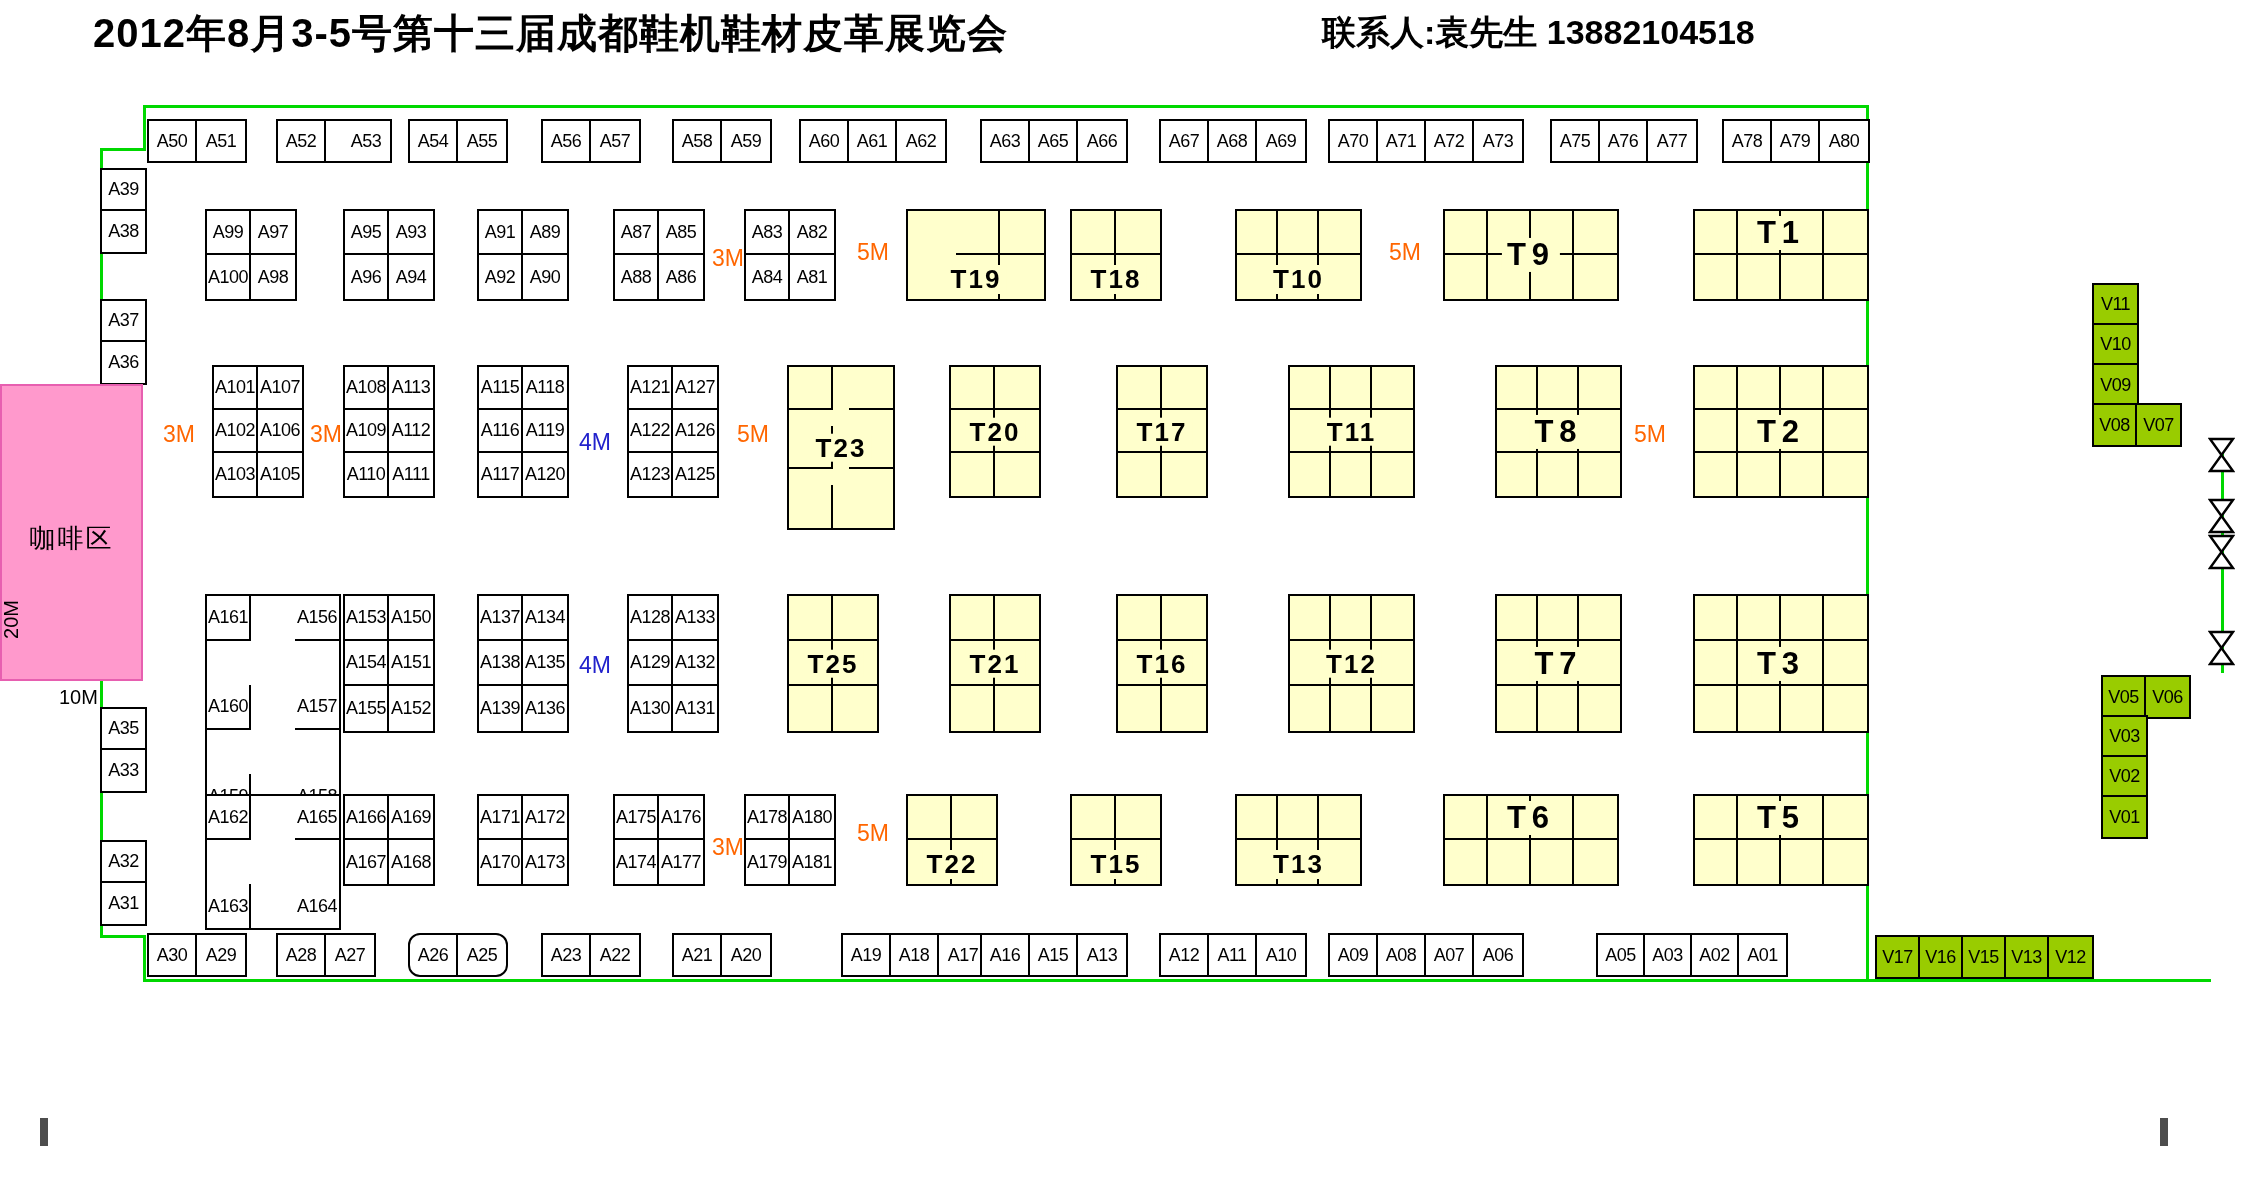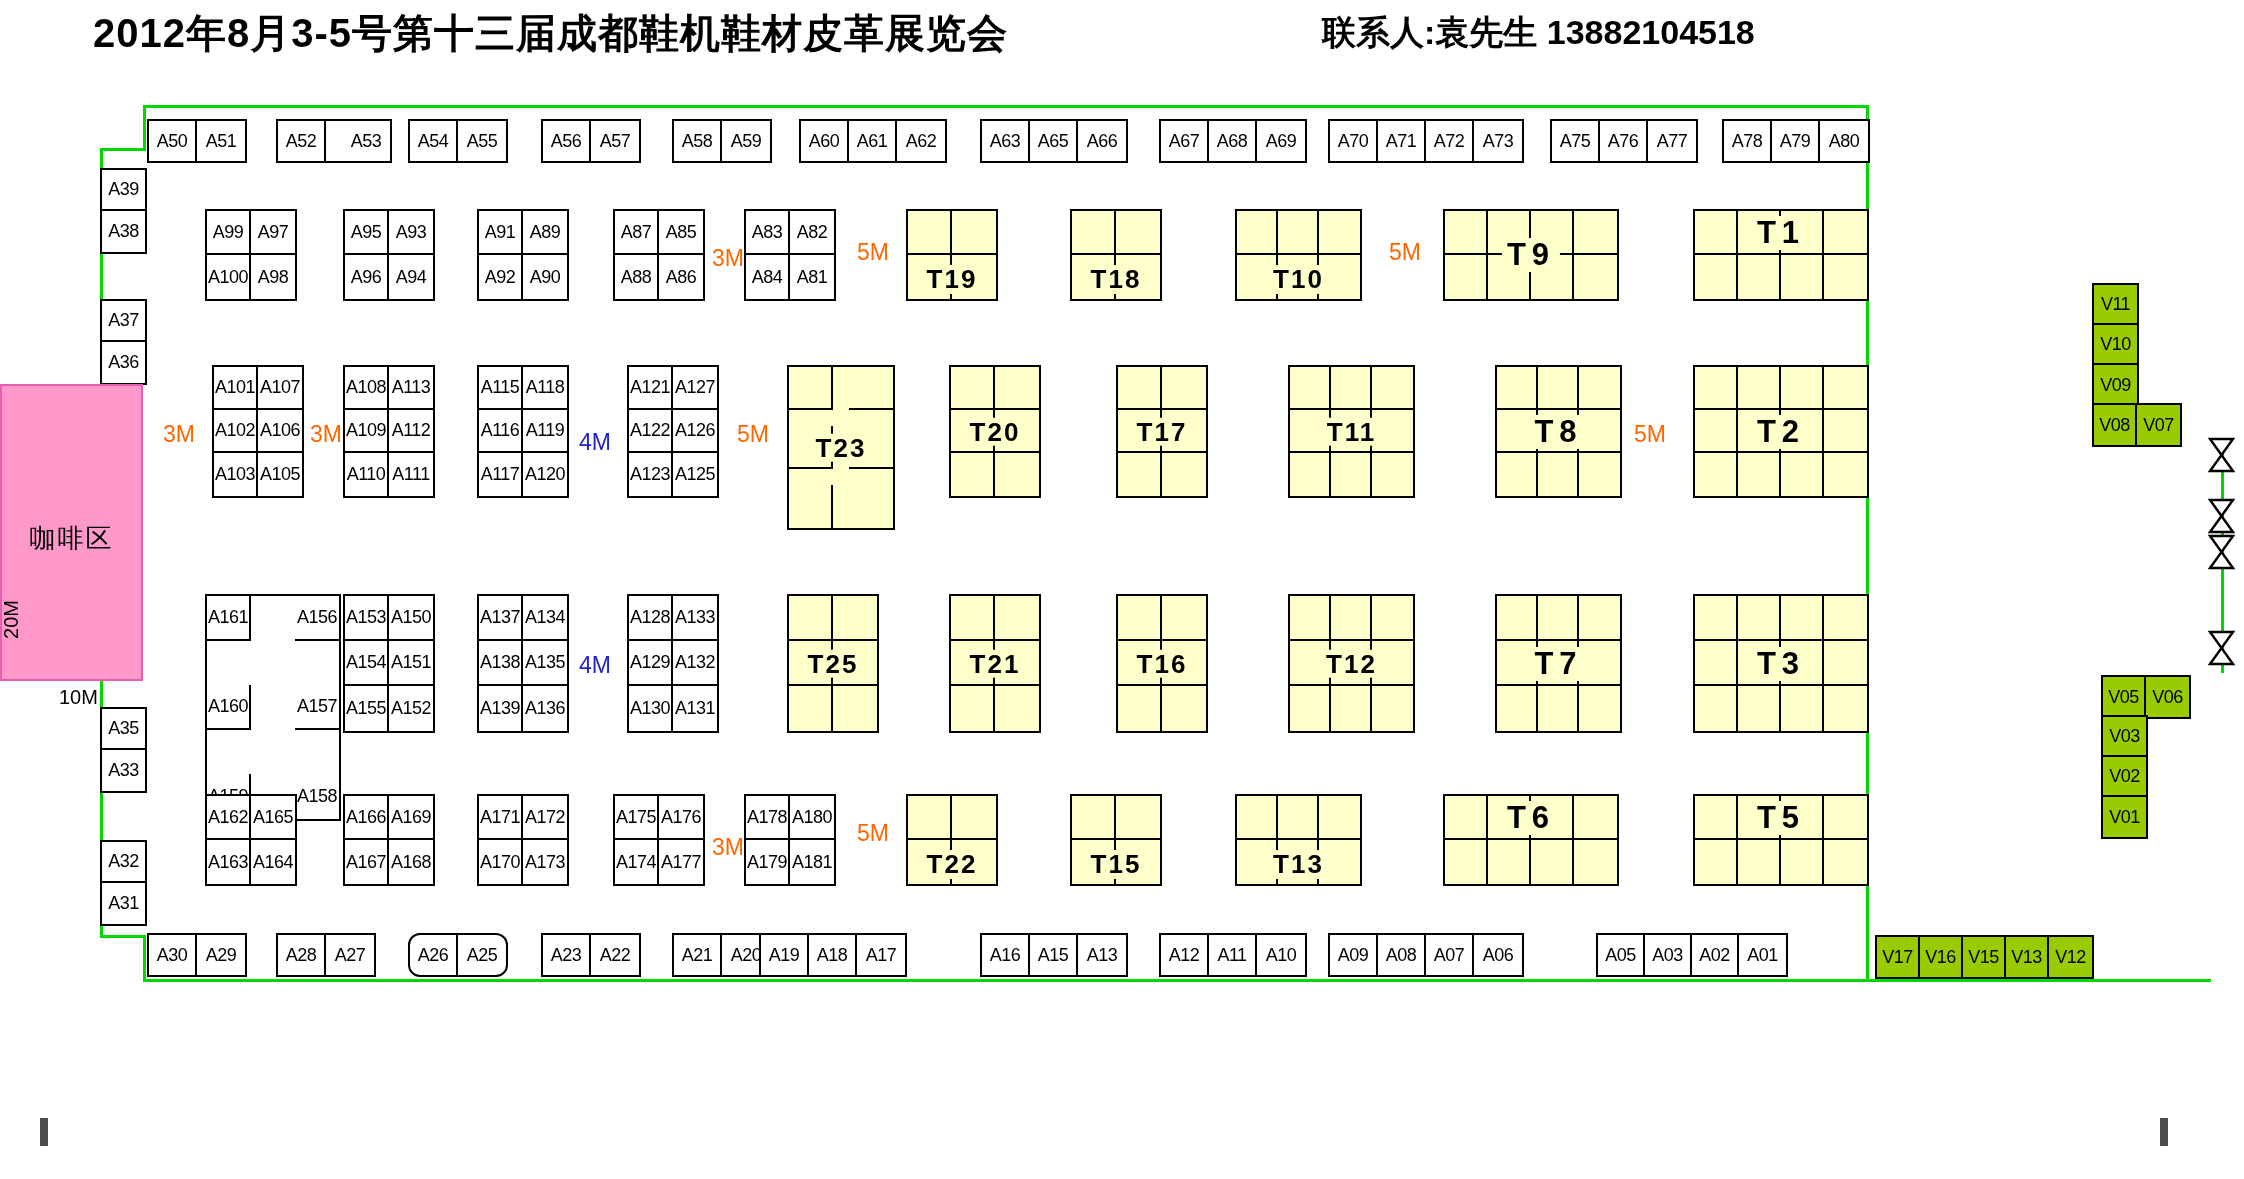--- a/index.html
+++ b/index.html
@@ -138,21 +138,21 @@
         <div class="cell lc lr">A25</div>
       </div>
       <div class="grp " style="left: 541px; top: 933px; grid-template-columns: repeat(2, 48px); grid-auto-rows: 40px;">
         <div class="cell lr">A23</div>
         <div class="cell lc lr">A22</div>
       </div>
       <div class="grp " style="left: 672px; top: 933px; grid-template-columns: repeat(2, 48px); grid-auto-rows: 40px;">
         <div class="cell lr">A21</div>
         <div class="cell lc lr">A20</div>
       </div>
-      <div class="grp " style="left: 759px; top: 933px; grid-template-columns: repeat(3, 48px); grid-auto-rows: 40px;">
+      <div class="grp " style="left: 841px; top: 933px; grid-template-columns: repeat(3, 48px); grid-auto-rows: 40px;">
         <div class="cell lr">A19</div>
         <div class="cell lr">A18</div>
         <div class="cell lc lr">A17</div>
       </div>
       <div class="grp " style="left: 980px; top: 933px; grid-template-columns: repeat(3, 48px); grid-auto-rows: 40px;">
         <div class="cell lr">A16</div>
         <div class="cell lr">A15</div>
         <div class="cell lc lr">A13</div>
       </div>
       <div class="grp " style="left: 1159px; top: 933px; grid-template-columns: repeat(3, 48px); grid-auto-rows: 40px;">
@@ -259,21 +259,21 @@
         <div class="cell lc lr">A136</div>
       </div>
       <div class="grp " style="left: 627px; top: 594px; grid-template-columns: repeat(2, 44px); grid-auto-rows: 45px;">
         <div class="cell">A128</div>
         <div class="cell lc">A133</div>
         <div class="cell">A129</div>
         <div class="cell lc">A132</div>
         <div class="cell lr">A130</div>
         <div class="cell lc lr">A131</div>
       </div>
-      <div class="grp " style="left: 205px; top: 794px; grid-template-columns: repeat(2, 44px); grid-auto-rows: 44px;">
+      <div class="grp " style="left: 205px; top: 794px; grid-template-columns: repeat(2, 44px); grid-auto-rows: 44px; gap: 44px;">
         <div class="cell">A162</div>
         <div class="cell lc">A165</div>
         <div class="cell lr">A163</div>
         <div class="cell lc lr">A164</div>
       </div>
       <div class="grp " style="left: 343px; top: 794px; grid-template-columns: repeat(2, 44px); grid-auto-rows: 44px;">
         <div class="cell">A166</div>
         <div class="cell lc">A169</div>
         <div class="cell lr">A167</div>
         <div class="cell lc lr">A168</div>
@@ -289,21 +289,21 @@
         <div class="cell lc">A176</div>
         <div class="cell lr">A174</div>
         <div class="cell lc lr">A177</div>
       </div>
       <div class="grp " style="left: 744px; top: 794px; grid-template-columns: repeat(2, 44px); grid-auto-rows: 44px;">
         <div class="cell">A178</div>
         <div class="cell lc">A180</div>
         <div class="cell lr">A179</div>
         <div class="cell lc lr">A181</div>
       </div>
-      <div class="grp t" style="left: 906px; top: 209px; grid-template-columns: repeat(2, 44px); grid-auto-rows: 44px;">
+      <div class="grp t" style="left: 906px; top: 209px; grid-template-columns: repeat(2, 44px); grid-auto-rows: 44px; padding-left: 48px;">
         <div class="cell"></div>
         <div class="cell lc"></div>
         <div class="cell lr"></div>
         <div class="cell lc lr"></div>
         <div class="tlabel bottom">T19</div>
       </div>
       <div class="grp t" style="left: 1070px; top: 209px; grid-template-columns: repeat(2, 44px); grid-auto-rows: 44px;">
         <div class="cell"></div>
         <div class="cell lc"></div>
         <div class="cell lr"></div>

